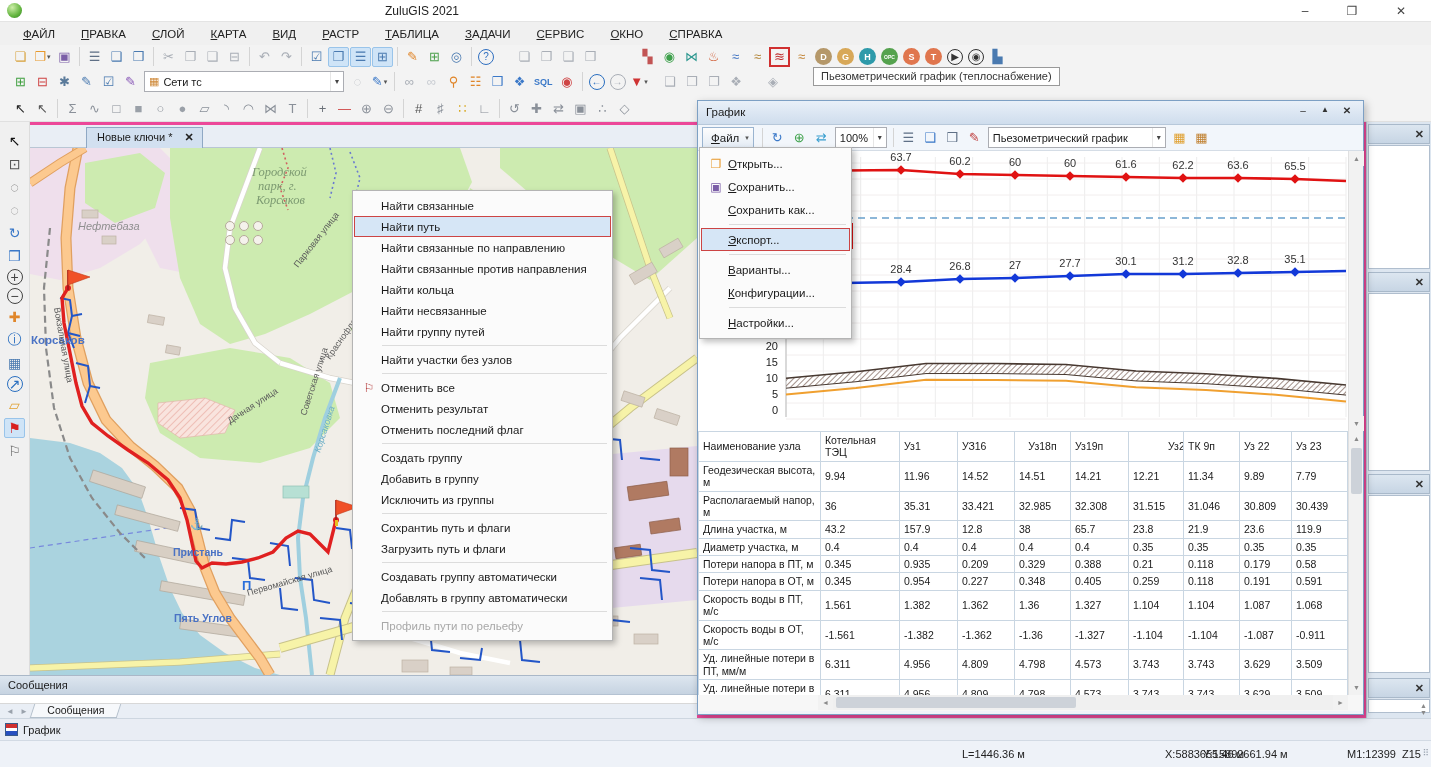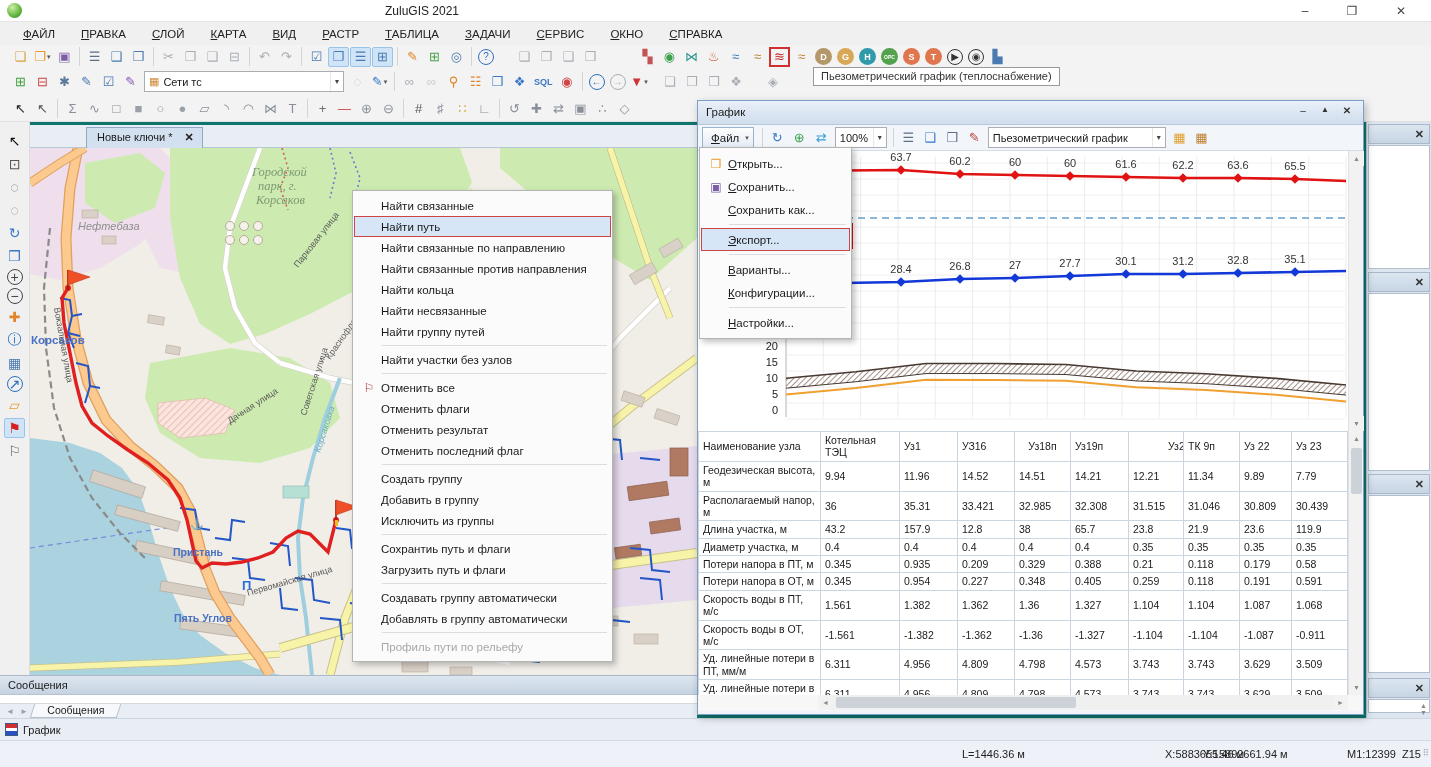--- a/index.html
+++ b/index.html
@@ -1,17 +1,17 @@
 <!DOCTYPE html>
 <html><head>
 <meta charset="utf-8">
 <style>
 *{margin:0;padding:0;box-sizing:border-box}
 body{font-family:"Liberation Sans",sans-serif;background:#888}
-#app{position:relative;width:1431px;height:767px;background:#0f766e;overflow:hidden;font-size:11px;color:#1a1a1a}
+#app{position:relative;width:1431px;height:767px;background:#ec4899;overflow:hidden;font-size:11px;color:#1a1a1a}
 
 #titlebar{position:absolute;left:0;top:0;width:100%;height:22px;background:#ffffff;border-bottom:1px solid #e4e4e4}
 #app-orb{position:absolute;left:7px;top:3px;width:15px;height:15px;border-radius:50%;background:radial-gradient(circle at 35% 30%,#cdeea8,#62b43e 60%,#2f7d22)}
 #app-title{position:absolute;left:385px;top:4px;font-size:12px;color:#222}
 .wc{position:absolute;top:0;width:34px;height:22px;text-align:center;line-height:22px;font-size:12px;color:#444}
 #wc-min{left:1288px}#wc-max{left:1335px}#wc-close{left:1384px}
 
 #menubar{position:absolute;left:0;top:22px;width:100%;height:23px;background:#f0f0f0;display:flex;align-items:center;padding-left:10px}
 .mb-item{display:inline-block;padding:3px 13px;font-size:11.5px;color:#222}
 .mb-item::first-letter{text-decoration:underline}
@@ -490,24 +490,20 @@
       </div>
       <div class="pm-sep"></div>
       <div class="pm-item">
         <span class="pm-ic"></span>
         <span class="pm-tx">Найти участки без узлов</span>
       </div>
       <div class="pm-sep"></div>
       <div class="pm-item">
         <span class="pm-ic" style="color: rgb(176, 48, 48);">⚐</span>
         <span class="pm-tx">Отменить все</span>
-      </div>
-      <div class="pm-item">
-        <span class="pm-ic"></span>
-        <span class="pm-tx">Отменить флаги</span>
       </div>
       <div class="pm-item">
         <span class="pm-ic"></span>
         <span class="pm-tx">Отменить результат</span>
       </div>
       <div class="pm-item">
         <span class="pm-ic"></span>
         <span class="pm-tx">Отменить последний флаг</span>
       </div>
       <div class="pm-sep"></div>

